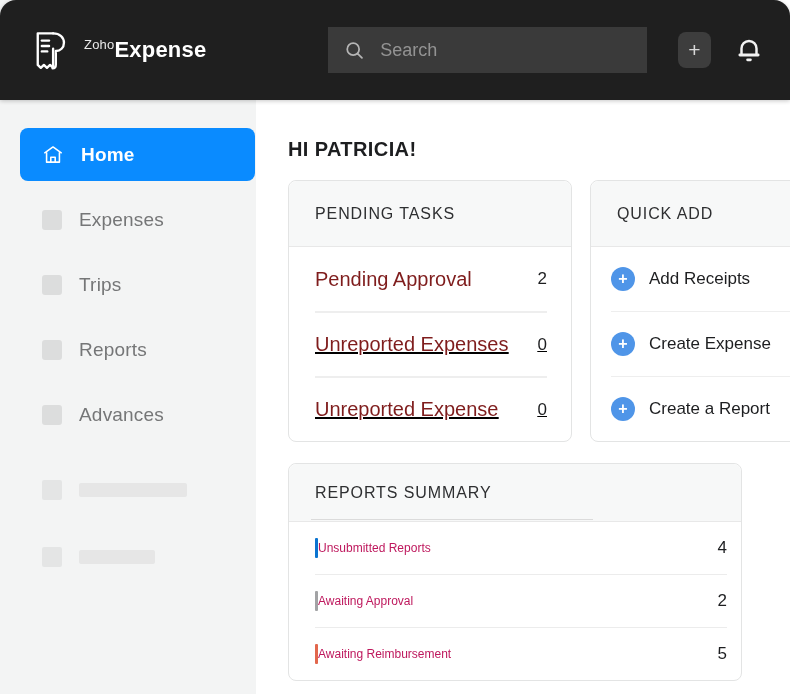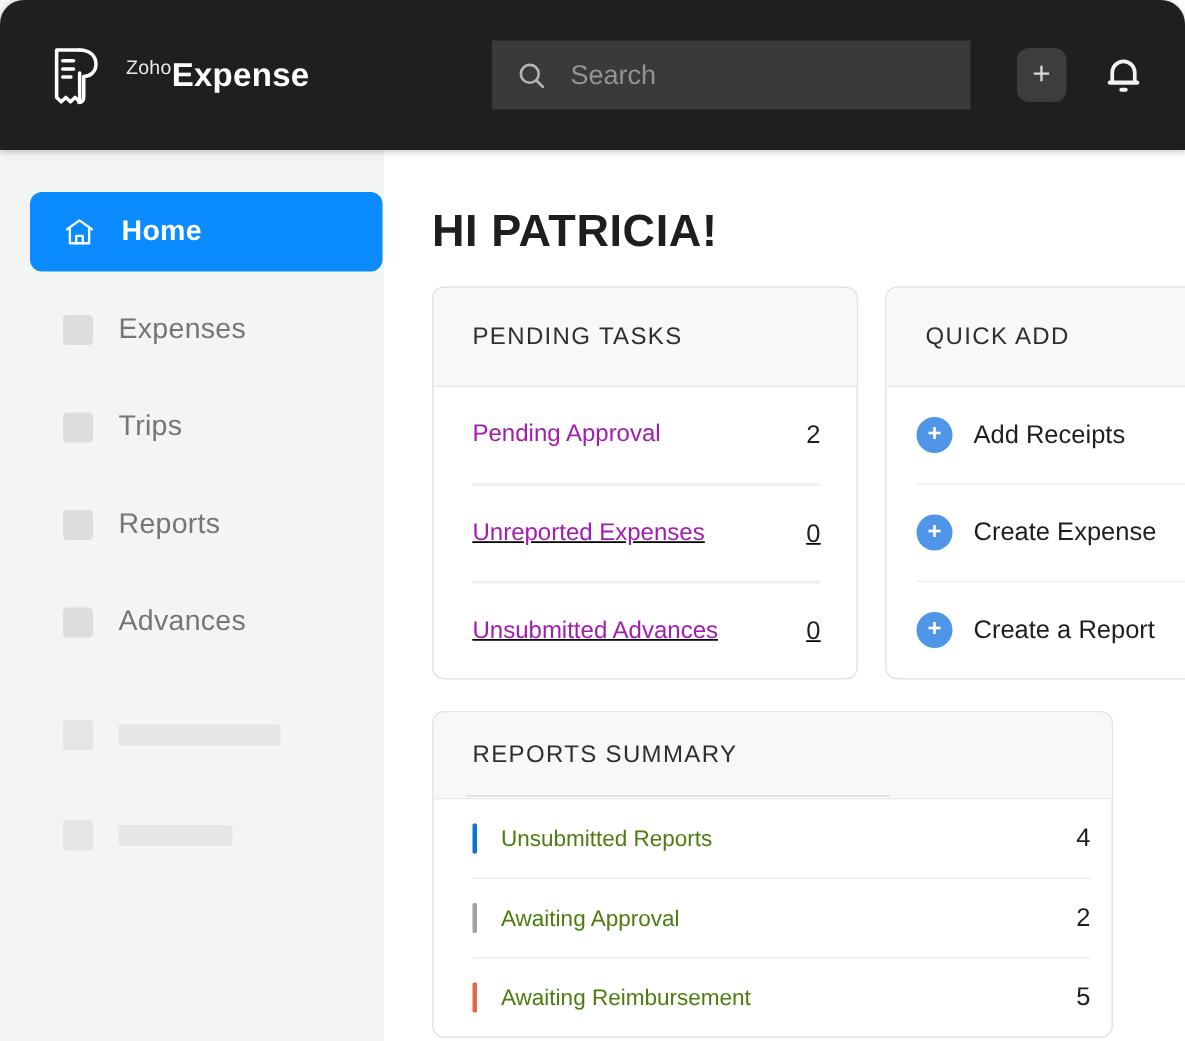--- a/index.html
+++ b/index.html
@@ -83,21 +83,21 @@
     margin:0 0 47px 42px;
   }
   .skeleton-row .sk-sq { width:20px; height:20px; border-radius:2px; background:#e4e5e5; flex:none; }
   .skeleton-row .sk-bar { height:14px; border-radius:2px; background:#e6e6e6; margin-left:17px; }
   .skeleton-row .sk-bar.w1 { width:108px; }
   .skeleton-row .sk-bar.w2 { width:76px; }
 
   
   .main { flex:1; min-width:0; padding:38px 0 0 32px; }
   .greeting {
-    font-size:30px; font-weight:700; color:#1d1e20; letter-spacing:.4px;
+    font-size:20px; font-weight:700; color:#1d1e20; letter-spacing:.4px;
     margin-bottom:19px;
   }
   .cards-row { display:flex; gap:18px; }
 
   .card { background:#fff; border:1px solid #e3e4e4; border-radius:8px; }
   .card-head {
     height:66px; background:#f7f8f8; border-bottom:1px solid #e8e8e8;
     border-radius:8px 8px 0 0; display:flex; align-items:center; padding:0 26px;
     position:relative;
   }
@@ -108,21 +108,21 @@
 
   .card-pending { width:284px; flex:none; }
   .stat-row {
     display:flex; align-items:center; justify-content:space-between;
     height:64px; margin:0 24px 0 26px; cursor:pointer;
   }
   .card-pending li + li .stat-row,
   .card-pending li + li { border-top:1px solid #eeeeee;text-decoration:underline; }
   .card-pending li { margin:0 24px 0 26px; }
   .card-pending li .stat-row { margin:0; border-top:none; }
-  .stat-label { font-size:16px; color:#a21caf; }
+  .stat-label { font-size:20px; color:#7f1d1d; }
   .stat-value { font-size:17px; color:#1d1e20; }
 
   .card-quick { width:240px; flex:none; }
   .card-quick li { margin-left:20px; }
   .card-quick li + li { border-top:1px solid #eeeeee; }
   .qa-row { display:flex; align-items:center; height:64px; cursor:pointer; }
   .qa-plus {
     width:24px; height:24px; border-radius:50%; flex:none;
     background:var(--quick-plus,#4f95e8); color:#ffffff;
     text-align:center; line-height:23px; font-size:16px; font-weight:700;
@@ -133,21 +133,21 @@
   .card-summary { width:454px; margin-top:21px; }
   .card-summary .card-head { height:58px; }
   .card-summary .card-head::after {
     content:""; position:absolute; left:22px; bottom:1px;
     width:282px; height:1px; background:#dbdbdb;
   }
   .card-summary li { margin:0 14px 0 26px; }
   .card-summary li + li { border-top:1px solid #ececec; }
   .sum-row { display:flex; align-items:center; height:52px; cursor:pointer; }
   .sum-bar { width:3px; height:20px; border-radius:1px; flex:none; background:#999; }
-  .sum-label { margin-left:16px; font-size:15px; color:#4d7c0f; }
+  .sum-label { font-size:12px; color:#be185d; }
   .sum-value { margin-left:auto; font-size:17px; color:#1d1e20; }
 </style>
 </head>
 <body>
 
 <div class="app">
   <div class="sidebar-bg"></div>
 
   <header class="topbar">
     <div class="logo">
@@ -243,21 +243,21 @@
 
               <li>
                 <div class="stat-row">
                   <span class="stat-label">Unreported Expenses</span>
                   <span class="stat-value">0</span>
                 </div>
               </li>
 
               <li>
                 <div class="stat-row">
-                  <span class="stat-label">Unsubmitted Advances</span>
+                  <span class="stat-label">Unreported Expense</span>
                   <span class="stat-value">0</span>
                 </div>
               </li>
             </ul>
         </section>
 
         <section class="card card-quick">
           <div class="card-head">
             <span class="card-title">QUICK ADD</span>
           </div>

